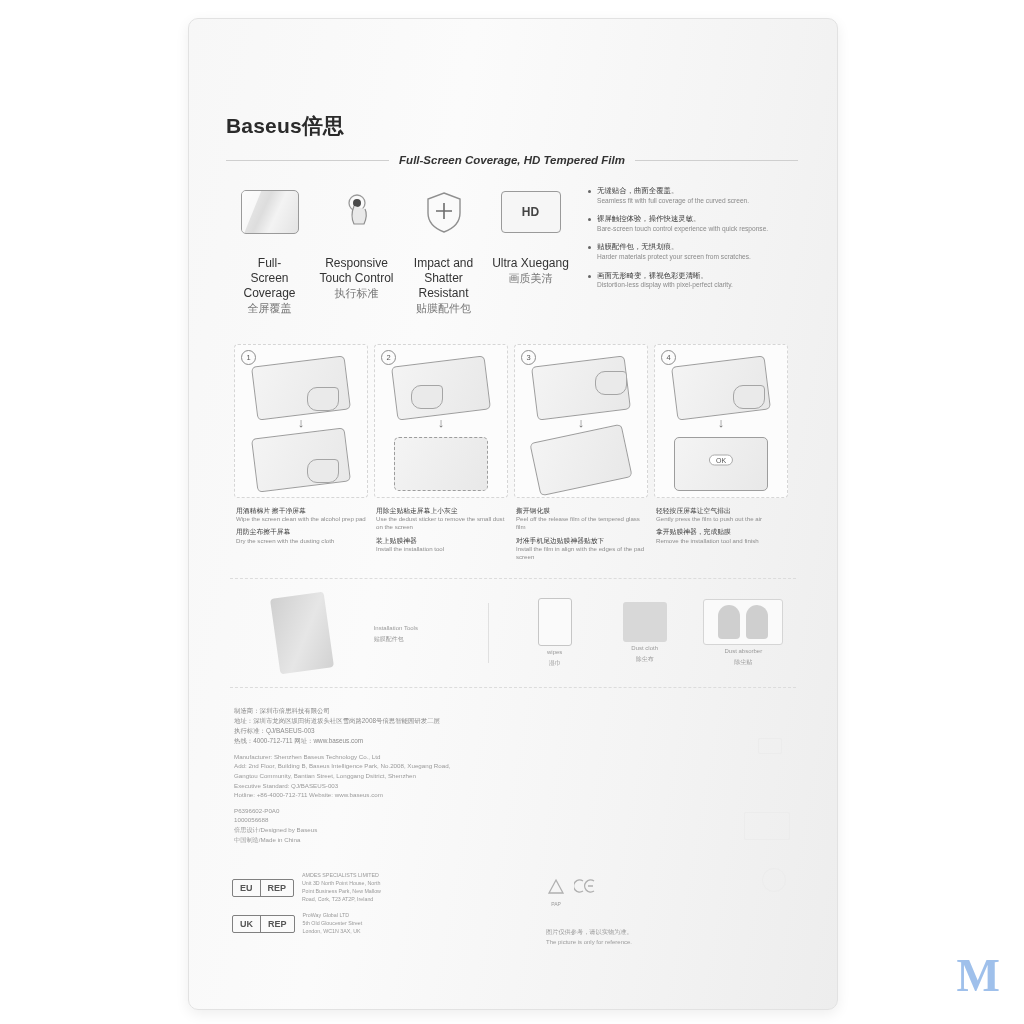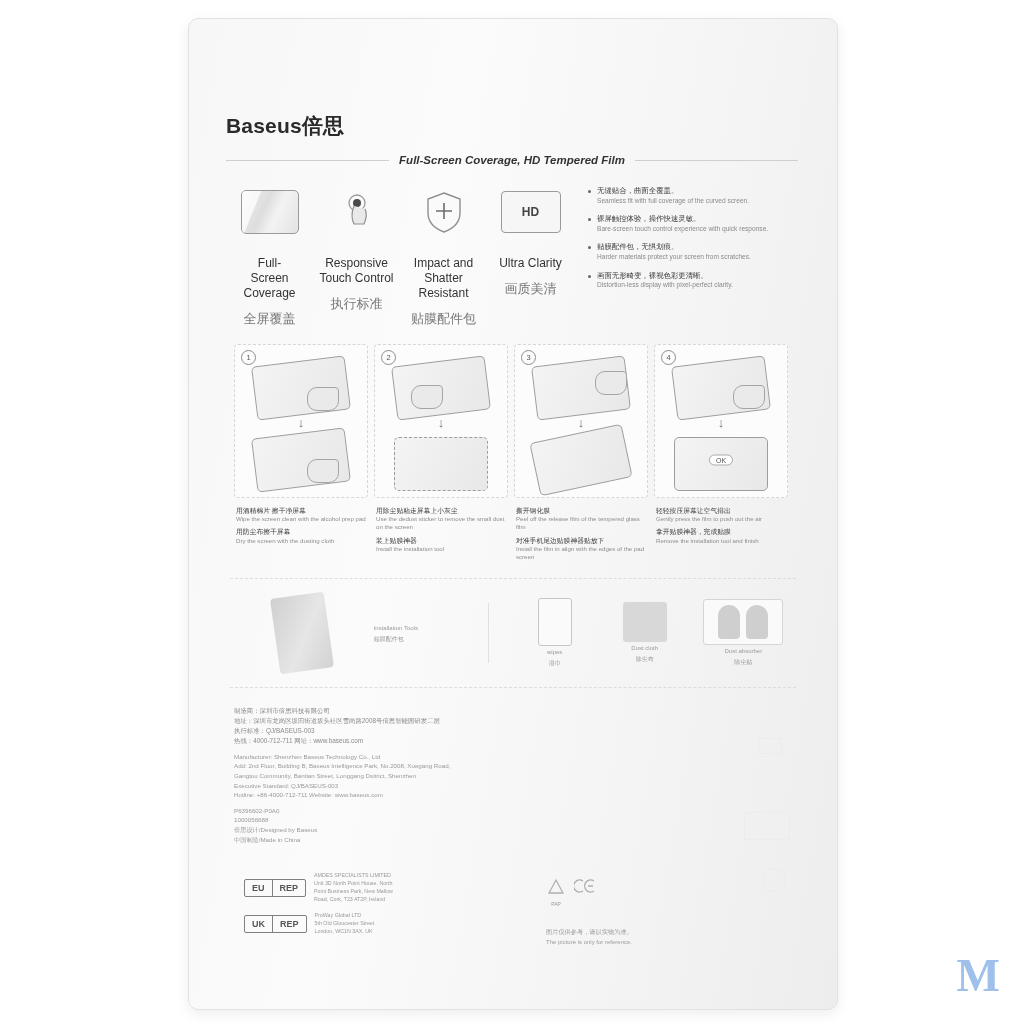--- a/index.html
+++ b/index.html
@@ -113,23 +113,23 @@
     justify-content: center;
   }
   .feat-t1 {
     font-size: 12px;
     color: #333;
     line-height: 1.25;
     font-weight: normal;
     margin-top: 16px;
   }
   .feat-t2 {
-    font-size: 13px;
+    font-size: 11px;
     color: #777;
-    margin-top: 9px;
+    margin-top: 0;
   }
   .scr-box {
     width: 56px; height: 42px;
     border: 1.4px solid #9a9a9a;
     border-radius: 5px;
     background: linear-gradient(115deg, #f0f0f0 0%, #dddddd 40%, #f3f3f3 60%, #e3e3e3 100%);
     position: relative;
     overflow: hidden;
   }
   .scr-box::after {
@@ -310,21 +310,21 @@
     left: 18px;
     top: 620px;
     width: 330px;
     color: #8c8c8c;
   }
   .lg-cn { font-size: 6.4px; line-height: 1.55; color: #8a8a8a; }
   .lg-en { font-size: 6.2px; line-height: 1.55; color: #9a9a9a; margin-top: 6px; }
   .lg-misc { font-size: 6.2px; line-height: 1.55; color: #9a9a9a; margin-top: 6px; }
 
   
-  #reps { position: absolute; left: 28px; top: 786px; }
+  #reps { position: absolute; left: 16px; top: 786px; }
   .rep-row { display: flex; align-items: center; margin-bottom: 8px; }
   .rep-box {
     display: flex; border: 1.2px solid #808080; border-radius: 2px; overflow: hidden;
   }
   .rep-box span {
     font-size: 9px; font-weight: bold; color: #555;
     padding: 3px 7px;
   }
   .rep-box span + span { border-left: 1.2px solid #808080; }
   .rep-addr { font-size: 5.3px; color: #9a9a9a; line-height: 1.5; margin-left: 8px; }
@@ -414,21 +414,21 @@
         <span>Shatter Resistant</span>
       </div>
       <div class="feat-t2">贴膜配件包</div>
     </div>
 
     <div class="feature">
       <div class="feat-art">
         <div class="hd-box">HD</div>
       </div>
       <div class="feat-t1">
-        <span>Ultra Clarity</span>
+        <span>Ultra Xuegang</span>
       </div>
       <div class="feat-t2">画质美清</div>
     </div>
 
   </div>
 
   <div id="bullets">
     <div class="bullet">
       <div class="b-cn">无缝贴合，曲面全覆盖。</div>
       <div class="b-en">Seamless fit with full coverage of the curved screen.</div>

